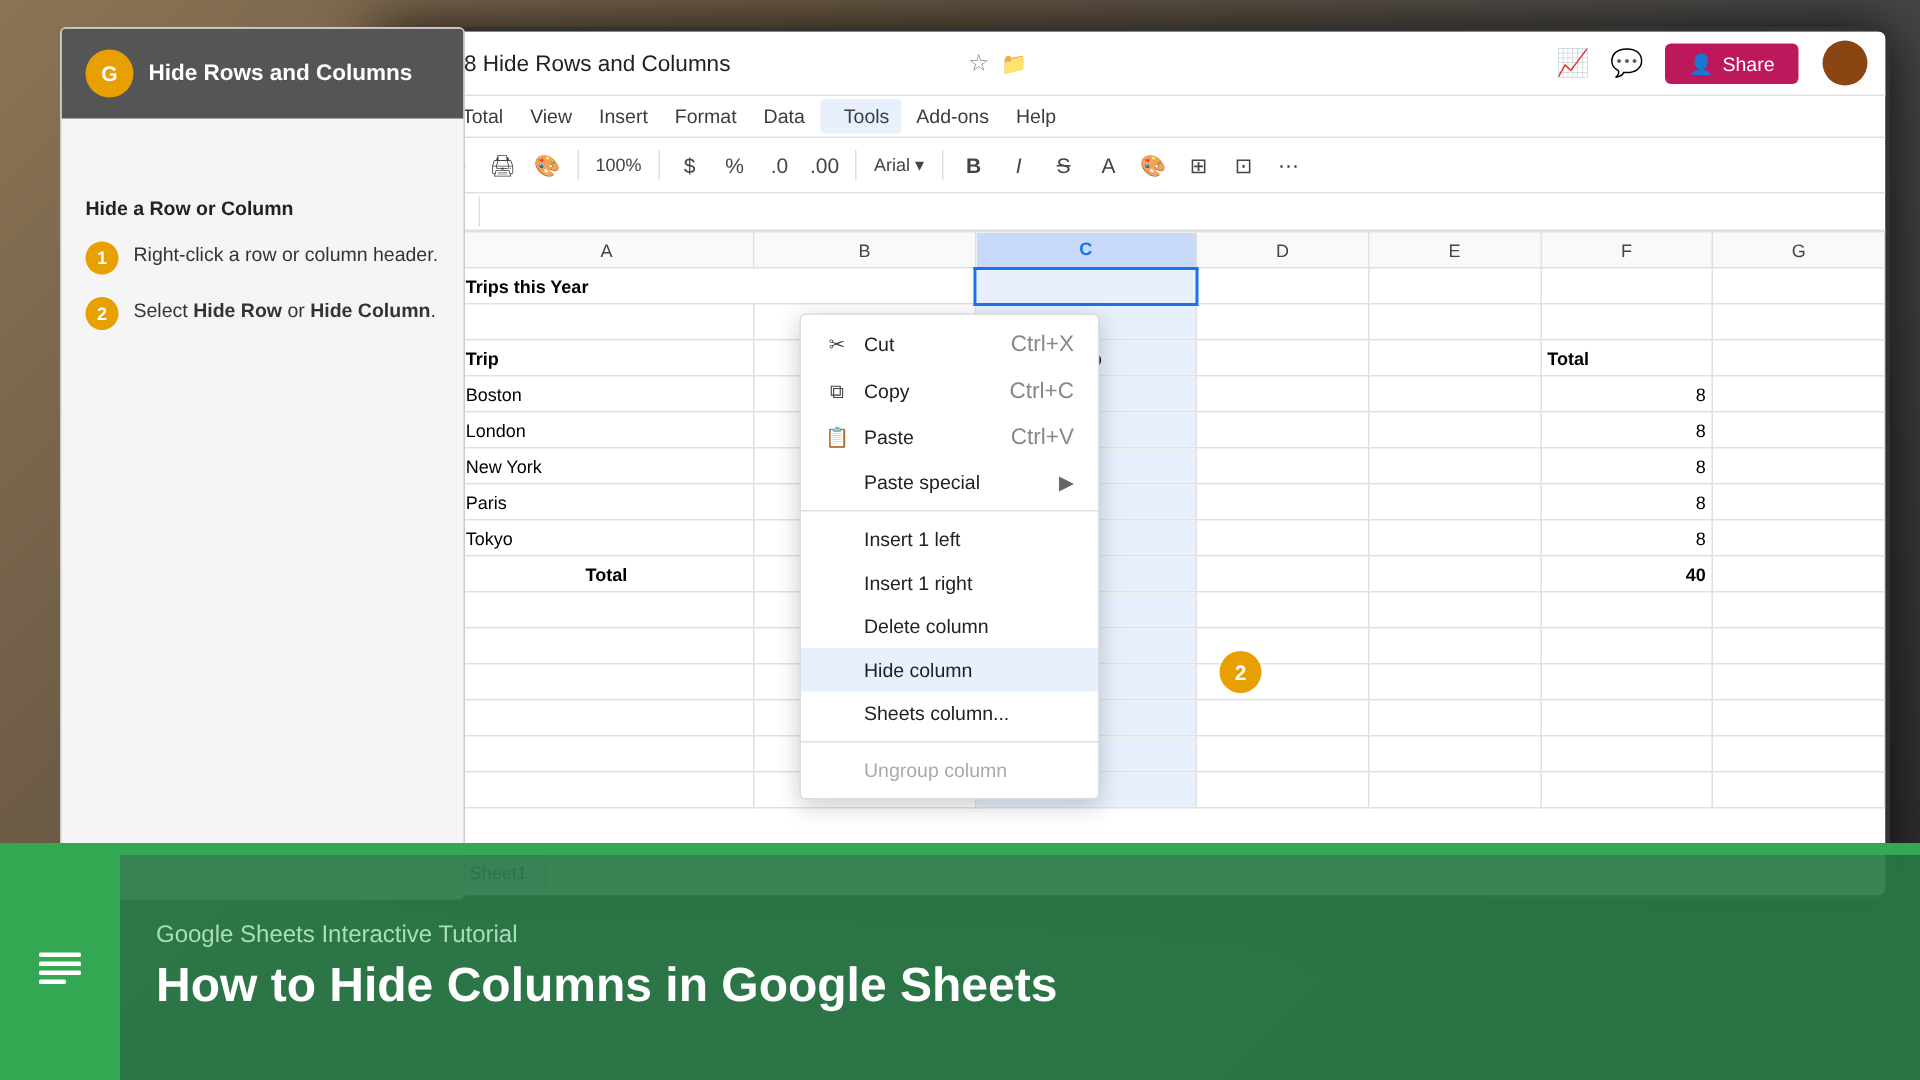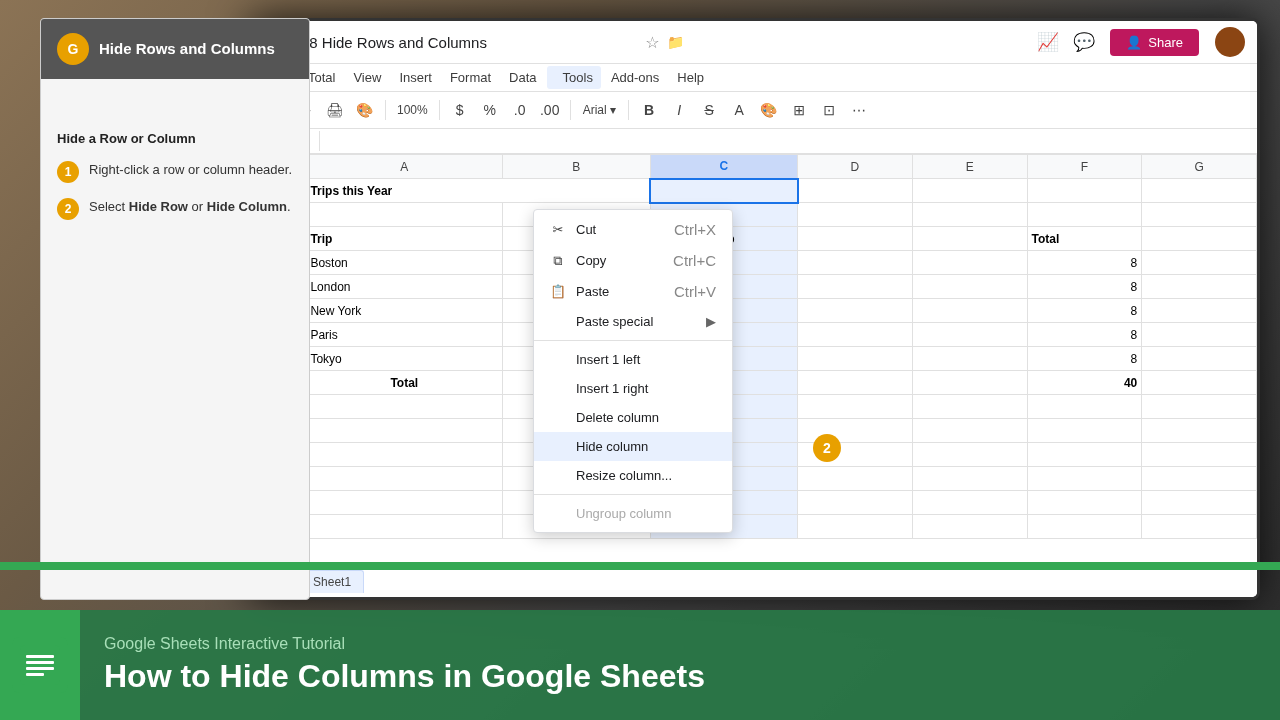--- a/index.html
+++ b/index.html
@@ -337,21 +337,21 @@
       border: 1px solid #c9d9f9;
       border-bottom: none;
       cursor: pointer;
       font-size: 12px;
     }
 
     
     .bottom-banner {
       position: absolute;
       bottom: 0; left: 0; right: 0;
-      height: 110px;
+      height: 150px;
       z-index: 10;
       display: flex;
       align-items: stretch;
     }
 
     .banner-green-accent {
       width: 80px;
       background: #34A853;
       display: flex;
       align-items: center;
@@ -708,21 +708,21 @@
         </div>
         <div class="ctx-item highlighted">
           <div class="ctx-item-left">
               <span class="ctx-icon"></span>
               <span>Hide column</span>
             </div>
         </div>
         <div class="ctx-item">
           <div class="ctx-item-left">
               <span class="ctx-icon"></span>
-              <span>Resize column...</span>
+              <span>Sheets column...</span>
             </div>
         </div>
         <div class="ctx-sep"></div>
         <div class="ctx-item disabled">
           <div class="ctx-item-left">
               <span class="ctx-icon"></span>
               <span>Ungroup column</span>
             </div>
         </div>
 

